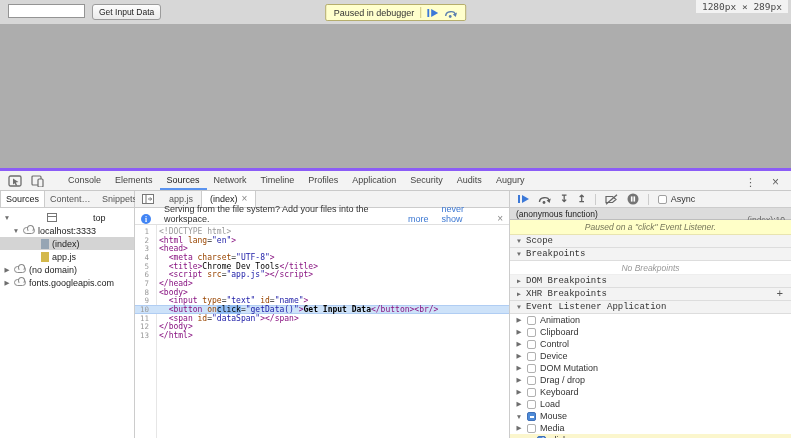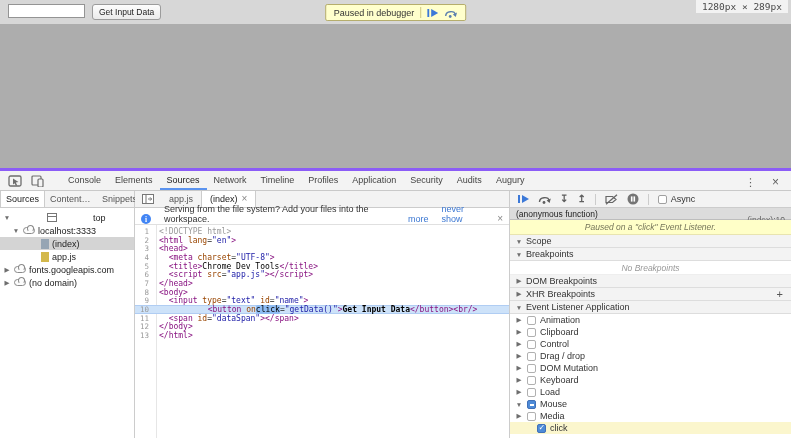--- a/index.html
+++ b/index.html
@@ -63,42 +63,42 @@
   .info-i::before { content:"i"; }
   .info-spacer { flex:1; }
   .ilink { color:#3b77d2; cursor:pointer; }
   .iclose { color:#888; cursor:pointer; margin-left:3px; }
   .iclose::before { content:"\D7"; font-size:10px; }
   .code { flex:1; position:relative; font-family:"DejaVu Sans Mono", monospace; font-size:8px; padding-top:2px; overflow:hidden; }
   .code::before { content:""; position:absolute; left:21px; top:0; bottom:0; width:1px; background:#e6e6e6; }
   .code-line { display:flex; height:8.7px; align-items:center; position:relative; }
   .ln { width:18px; flex-shrink:0; text-align:right; padding-right:4px; color:#9a9a9a; font-size:7.5px; }
   .lc { padding-left:6px; white-space:pre; }
-  .code-line.hl { background:#cde2f9; box-shadow:inset 0 1px 0 #b0cdf3, inset 0 -1px 0 #b0cdf3;gap:39px; }
+  .code-line.hl { background:#cde2f9; box-shadow:inset 0 1px 0 #b0cdf3, inset 0 -1px 0 #b0cdf3; }
   .tk-doctype { color:#9b9b9b; }
   .tk-tag { color:#881280; }
   .tk-attr { color:#994500; }
   .tk-val { color:#1a1aa6; }
   .tk-p { color:#222; }
   .tk-plain { color:#000; }
   .tk-plainb { color:#000; font-weight:bold; }
   .tk-paused { background:#8fbcf3; border-radius:2px; color:#000; }
 
   
   .rpanel { flex:1; display:flex; flex-direction:column; font-size:9px; color:#333; background:#fff; min-width:0; }
   .controls { height:17px; flex-shrink:0; background:#f3f3f3; border-bottom:1px solid #ccc; display:flex; align-items:center; padding-left:8px; gap:9px; }
   .ctl { display:inline-flex; align-items:center; cursor:pointer; }
   .step-glyph { font-size:10px; font-weight:bold; color:#5f5f5f; line-height:1; }
   .ctl-sep { width:1px; height:11px; background:#ccc; }
   .async-box { display:flex; align-items:center; gap:4px; }
   .cbx { width:9px; height:9px; border:1px solid #a0a0a0; border-radius:2px; background:#fff; display:inline-block; }
   .callstack { height:12px; flex-shrink:0; background:#dcdcdc; border-bottom:1px solid #bdbdbd; display:flex; justify-content:space-between; align-items:center; padding:0 6px; font-size:8.5px; color:#222; cursor:pointer; }
   .cs-loc { color:#666;margin-top:12px; }
   .paused-msg { height:15px; line-height:15px; flex-shrink:0; background:#ffffc8; border-bottom:1px solid #e8e4b0; text-align:center; font-style:italic; font-size:8.5px; color:#76765a; }
-  .sec { height:13px; flex-shrink:0; background:#f3f3f3; border-bottom:1px solid #ddd; display:flex; align-items:center; gap:3px; padding-left:5px; cursor:pointer; color:#333; }
+  .sec { height:13px; flex-shrink:0; background:#f3f3f3; border-bottom:1px solid #ddd; display:flex; align-items:center; gap:3px; padding-left:5px; cursor:pointer; color:#333;font-family:Liberation Mono, monospace; }
   .sec .plus { margin-left:auto; padding-right:8px; color:#555; font-size:11px; line-height:1; cursor:pointer; }
   .sec .plus::before { content:"+"; }
   .no-bp { height:14px; line-height:14px; flex-shrink:0; text-align:center; font-style:italic; color:#999; font-size:8.5px; background:#fff; border-bottom:1px solid #eee; }
   .listeners { flex:1; display:flex; flex-direction:column; overflow:hidden; }
   .lst-row { height:12px; flex-shrink:0; display:flex; align-items:center; gap:4px; }
   .lst-row.hlrow { background:#fbf6cd; }
   .cb { width:9px; height:9px; flex-shrink:0; border:1px solid #b0b0b0; border-radius:2px; background:#fff; position:relative; display:inline-block; }
   .cb.partial { background:#4e8bd8; border-color:#4070b8; }
   .cb.partial::after { content:""; position:absolute; left:1.5px; right:1.5px; top:3px; height:2px; background:#fff; }
   .cb.checked { background:#4e8bd8; border-color:#4070b8; }
@@ -195,26 +195,26 @@
             <span class="tlabel">(index)</span>
           </div>
           <div class="tree-row" style="padding-left: 30px;">
             <span class="arr none"></span>
             <span class="ticon script-file-icon"></span>
             <span class="tlabel">app.js</span>
           </div>
           <div class="tree-row" style="padding-left: 3px;">
             <span class="arr col"></span>
             <span class="ticon cloud-icon"></span>
+            <span class="tlabel">(no domain)</span>
+          </div>
+          <div class="tree-row" style="padding-left: 3px;">
+            <span class="arr col"></span>
+            <span class="ticon cloud-icon"></span>
             <span class="tlabel">fonts.googleapis.com</span>
-          </div>
-          <div class="tree-row" style="padding-left: 3px;">
-            <span class="arr col"></span>
-            <span class="ticon cloud-icon"></span>
-            <span class="tlabel">(no domain)</span>
           </div>
         </div>
     </div>
 
     <div class="editor">
       <div class="ed-tabs">
         <span class="nav-toggle">
           <svg width="12" height="10" viewBox="0 0 12 10">
               <rect x="0.5" y="0.5" width="11" height="9" fill="#fff" stroke="#777"></rect>
               <line x1="4" y1="0.5" x2="4" y2="9.5" stroke="#777"></line>
@@ -374,26 +374,31 @@
             <span class="lst-label">Clipboard</span>
           </div>
           <div class="lst-row" style="padding-left: 5px;">
             <span class="arr col"></span>
             <span class="cb unchecked"></span>
             <span class="lst-label">Control</span>
           </div>
           <div class="lst-row" style="padding-left: 5px;">
             <span class="arr col"></span>
             <span class="cb unchecked"></span>
+            <span class="lst-label">Device</span>
+          </div>
+          <div class="lst-row" style="padding-left: 5px;">
+            <span class="arr col"></span>
+            <span class="cb unchecked"></span>
+            <span class="lst-label">DOM Mutation</span>
+          </div>
+          <div class="lst-row" style="padding-left: 5px;">
+            <span class="arr col"></span>
+            <span class="cb unchecked"></span>
             <span class="lst-label">Drag / drop</span>
-          </div>
-          <div class="lst-row" style="padding-left: 5px;">
-            <span class="arr col"></span>
-            <span class="cb unchecked"></span>
-            <span class="lst-label">DOM Mutation</span>
           </div>
           <div class="lst-row" style="padding-left: 5px;">
             <span class="arr col"></span>
             <span class="cb unchecked"></span>
             <span class="lst-label">Keyboard</span>
           </div>
           <div class="lst-row" style="padding-left: 5px;">
             <span class="arr col"></span>
             <span class="cb unchecked"></span>
             <span class="lst-label">Load</span>

